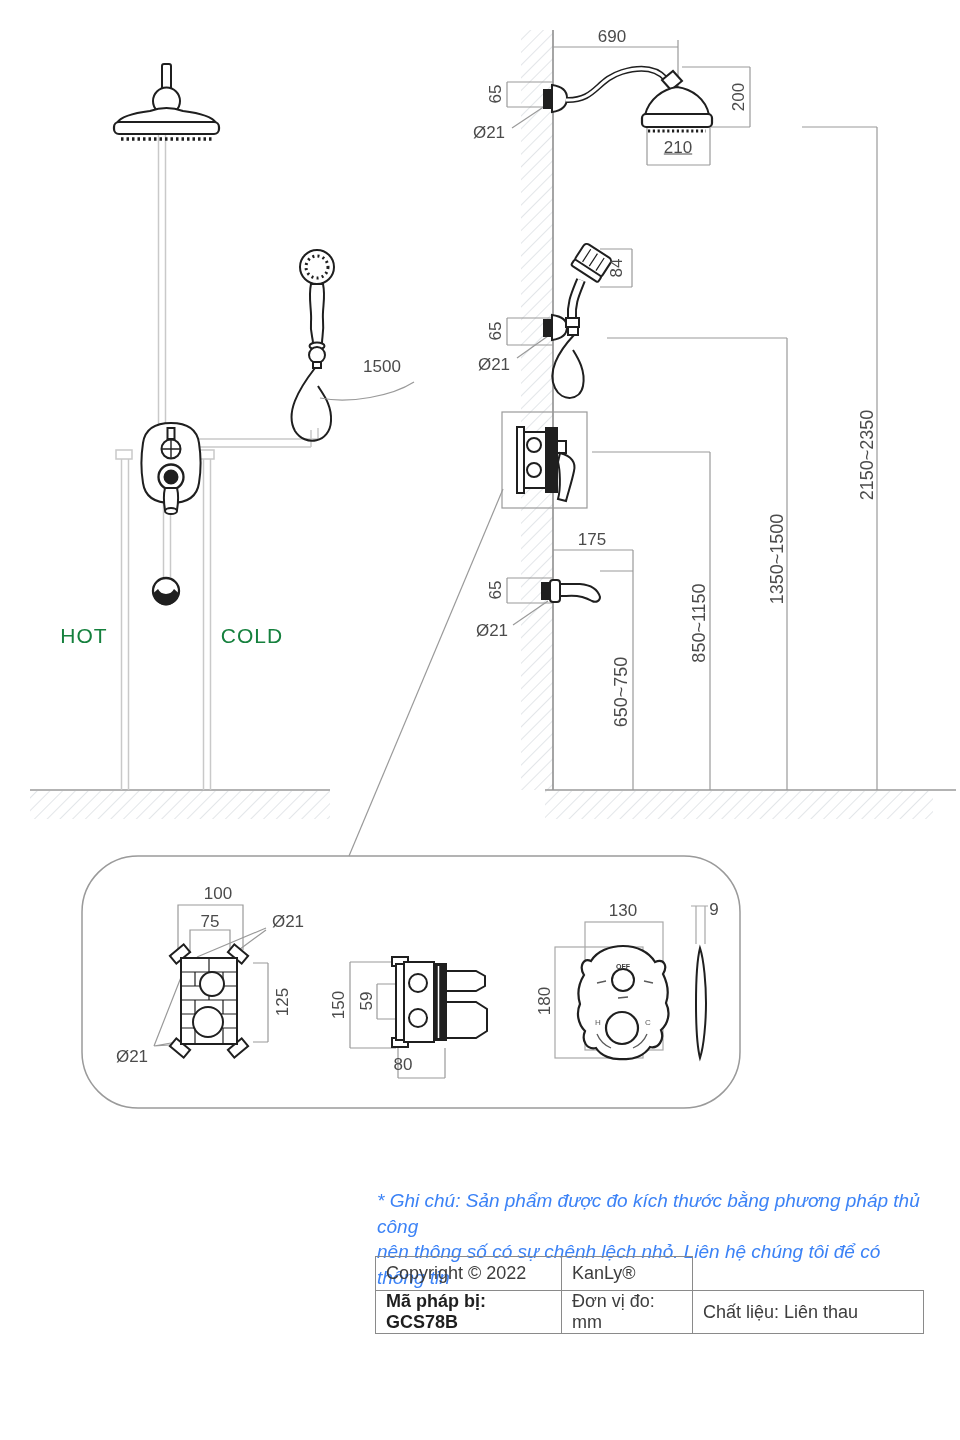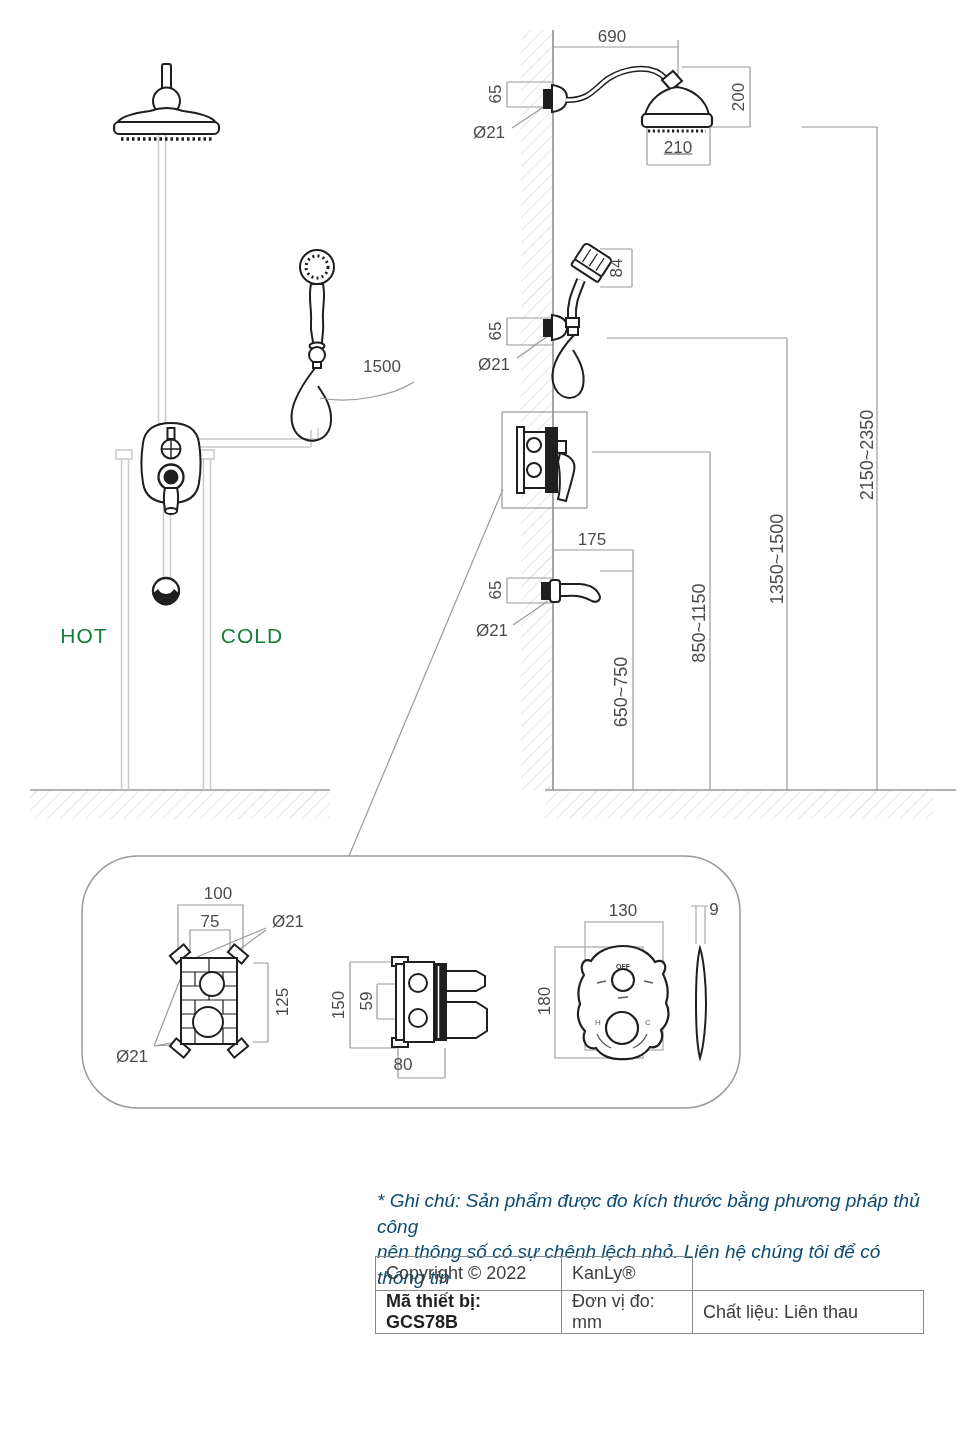--- a/index.html
+++ b/index.html
@@ -7,21 +7,21 @@
          font-family:"Liberation Sans", sans-serif;}
   svg{position:absolute;left:0;top:0;}
   .hlab,.vlab{position:absolute;white-space:nowrap;color:#4b4b4b;font-size:17px;line-height:1;}
   .hlab{transform:translate(-50%,-50%);}
   .vlab{transform:translate(-50%,-50%) rotate(-90deg);}
   .big{font-size:18px;}
   .zone{color:#15803d;font-size:21px;letter-spacing:1px;}
   .tiny{font-size:7px;color:#3c3c3c;font-weight:bold;letter-spacing:0;}
   .hc{font-size:8px;color:#5a5a5a;}
   .note{position:absolute;left:377px;top:1188px;width:548px;font-style:italic;
-        font-size:19px;line-height:1.35;color:#0c4a6e;}
+        font-size:19px;line-height:1.35;color:#3b82f6;}
   table.info{position:absolute;left:375px;top:1256px;border-collapse:collapse;
              font-size:18px;color:#3d3d3d;}
   table.info td{border:1.5px solid #8a8a8a;height:33px;padding:0 10px;vertical-align:middle;}
   table.info td.noborder{border:none;}
   table.info td.b{font-weight:bold;color:#1f1f1f;}
   .c1{width:165px;} .c2{width:110px;} .c3{width:210px;}
 </style>
 </head>
 <body>
 
@@ -285,20 +285,20 @@
 </div>
 
 <table class="info">
   <tbody>
         <tr>
     <td class="c1">Copyright © 2022</td>
     <td class="c2">KanLy®</td>
     <td class="c3 noborder"></td>
   </tr>
   <tr>
-    <td class="c1 b">Mã thiết bị: GCS78B</td>
+    <td class="c1 b">Mã pháp bị: GCS78B</td>
     <td class="c2">Đơn vị đo: mm</td>
     <td class="c3">Chất liệu: Liên thau</td>
   </tr>
 </tbody>
     </table>
 
 </div>
 
 </body></html>

